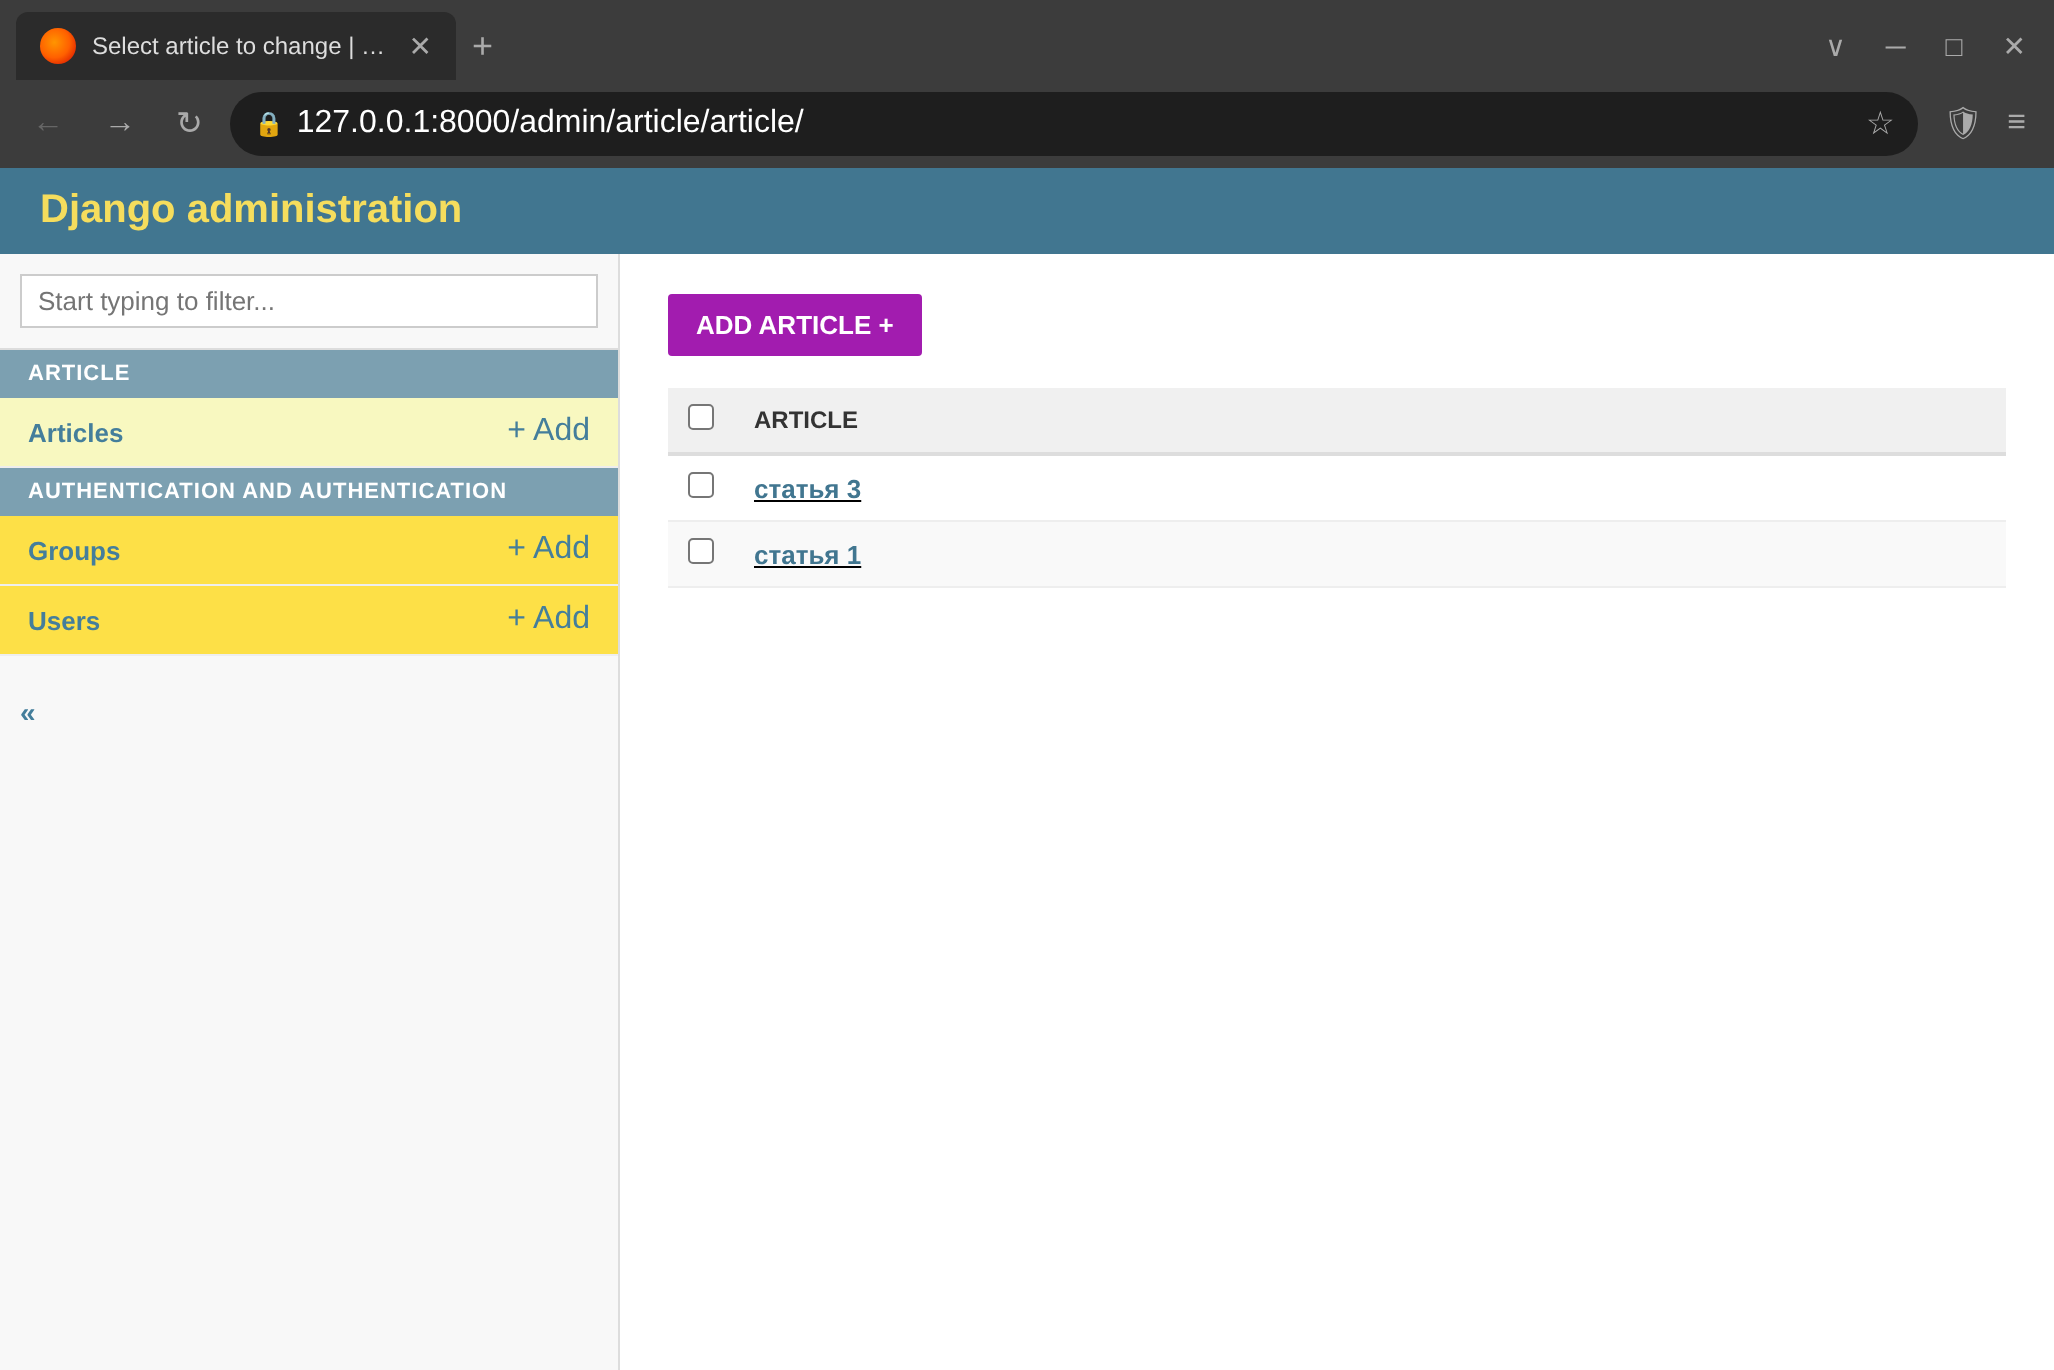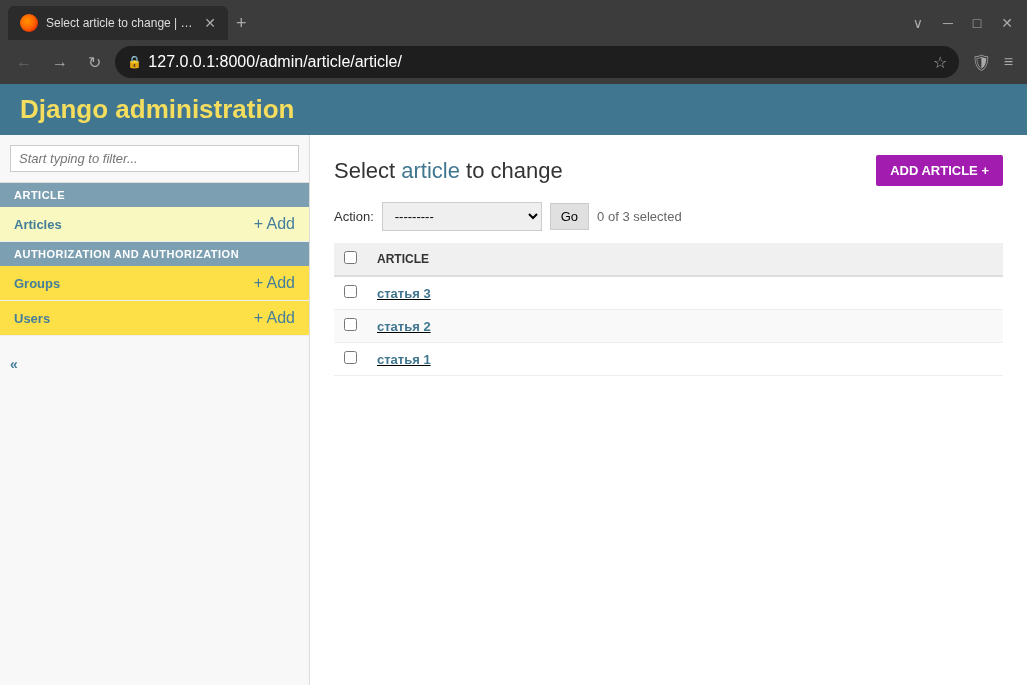--- a/index.html
+++ b/index.html
@@ -23,35 +23,35 @@
     .lock-icon { color: #aaa; font-size: 12px; }
     .address-text { color: #ccc; font-size: 16px; flex: 1; }
     .address-text span { color: white; }
     .star-btn { color: #aaa; font-size: 16px; }
     .toolbar-icons { display: flex; gap: 4px; align-items: center; }
     .toolbar-icon { color: #aaa; font-size: 16px; cursor: pointer; padding: 4px; }
 
     
     .django-app { width: 1027px; height: 645px; background: #f0f0f0; }
     .django-header { background: #417690; padding: 10px 20px; display: flex; align-items: center; justify-content: space-between; }
-    .django-title { color: #f5dd5d; font-size: 26px; font-weight: bold; }
+    .django-title { color: #f5dd5d; font-size: 20px; font-weight: bold; }
     .django-user-info { color: #c9d4d9; font-size: 12px; }
     .django-user-info a { color: #c9d4d9; text-decoration: none; }
     .django-user-info strong { color: white; }
 
     .breadcrumb-bar { background: #417690; border-top: 1px solid #5a8fa6; padding: 6px 20px; }
     .breadcrumb { color: #c9d4d9; font-size: 13px; }
     .breadcrumb a { color: #c9d4d9; text-decoration: none; }
 
     .main-layout { display: flex; height: 560px; }
 
     
     .sidebar { width: 310px; background: #f8f8f8; border-right: 1px solid #ddd; overflow-y: auto; flex-shrink: 0; }
     .sidebar-filter { padding: 10px; border-bottom: 1px solid #ddd; }
-    .sidebar-filter input { width: 100%; padding: 5px 8px; border: 1px solid #ccc; font-size: 13px; color: #999; font-style: italic; }
+    .sidebar-filter input { width: 100%; padding: 5px 8px; border: 1px solid #ccc; font-size: 13px; color: #999; }
     .sidebar-section-header { background: #7ca0b1; color: white; padding: 6px 14px; font-size: 11px; font-weight: bold; letter-spacing: 0.5px; }
     .sidebar-item { display: flex; align-items: center; justify-content: space-between; padding: 8px 14px; border-bottom: 1px solid #eee; background: #fde047; }
     .sidebar-item.active { background: #f8f8c0; }
     .sidebar-item-name { color: #447e9b; font-size: 13px; font-weight: bold; text-decoration: none; }
     .sidebar-item-add { color: #447e9b; font-size: 16px; text-decoration: none; }
     .collapse-btn { padding: 20px 10px; color: #447e9b; cursor: pointer; font-size: 14px; font-weight: bold; }
 
     
     .content { flex: 1; padding: 20px 24px; background: white; overflow: auto; }
     .content-header { display: flex; align-items: center; justify-content: space-between; margin-bottom: 16px; }
@@ -127,50 +127,39 @@
       <div class="sidebar-filter">
         <input type="text" placeholder="Start typing to filter..." style="">
       </div>
 
       <div class="sidebar-section-header">ARTICLE</div>
       <div class="sidebar-item active">
         <a href="#" class="sidebar-item-name">Articles</a>
         <a href="#" class="sidebar-item-add">+ Add</a>
       </div>
 
-      <div class="sidebar-section-header">AUTHORIZATION AND AUTHORIZATION</div>
+      <div class="sidebar-section-header">AUTHENTICATION AND AUTHENTICATION</div>
       <div class="sidebar-item">
         <a href="#" class="sidebar-item-name">Groups</a>
         <a href="#" class="sidebar-item-add">+ Add</a>
       </div>
       <div class="sidebar-item">
         <a href="#" class="sidebar-item-name">Users</a>
         <a href="#" class="sidebar-item-add">+ Add</a>
       </div>
 
       <div class="collapse-btn">«</div>
     </div>
 
     <div class="content">
 
       <div class="content-header">
-        <h1 class="page-title">
-          <span>Select </span><em>article</em><span> to change</span>
-        </h1>
         <button class="add-btn">ADD ARTICLE +</button>
       </div>
 
-      <div class="action-bar">
-        <label class="action-label">Action:</label>
-        <select class="action-select">
-          <option>---------</option>
-        </select>
-        <button class="action-go">Go</button>
-        <span class="action-count">0 of 3 selected</span>
-      </div>
 
       <table class="article-table">
         <thead>
           <tr>
             <th class="checkbox-col">
               <input type="checkbox" style="">
             </th>
             <th>
               <span>ARTICLE</span>
             </th>
@@ -183,28 +172,20 @@
       </td>
       <td>
         <a href="#">статья 3</a>
       </td>
     </tr>
             <tr>
       <td class="cb-col">
         <input type="checkbox" style="">
       </td>
       <td>
-        <a href="#">статья 2</a>
-      </td>
-    </tr>
-            <tr>
-      <td class="cb-col">
-        <input type="checkbox" style="">
-      </td>
-      <td>
         <a href="#">статья 1</a>
       </td>
     </tr>
           </tbody>
       </table>
 
     </div>
   </div>
 </div>
 

